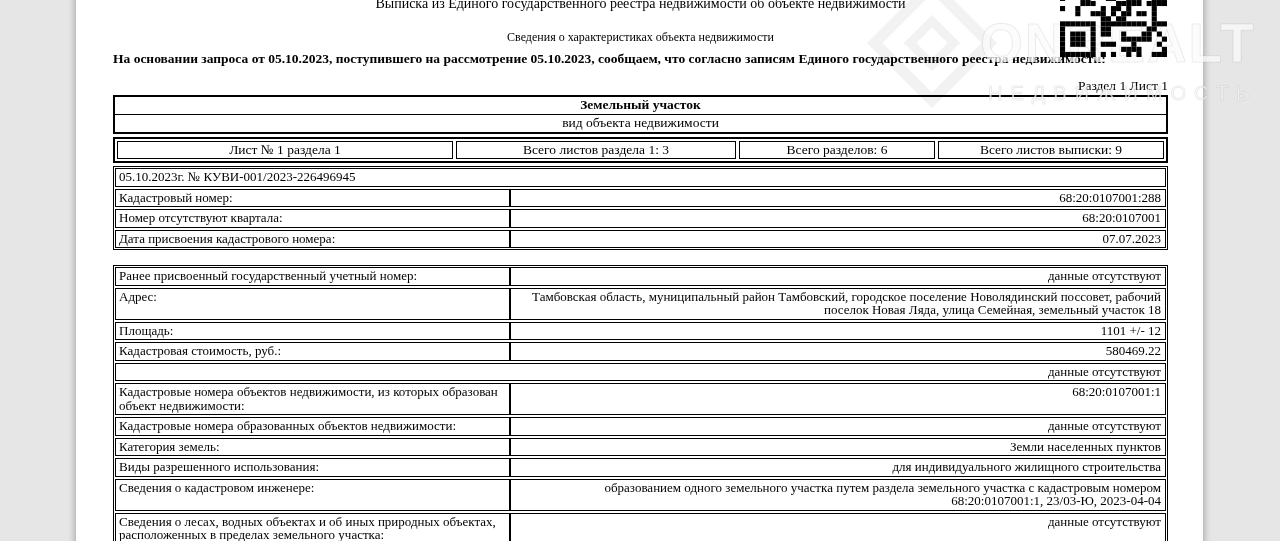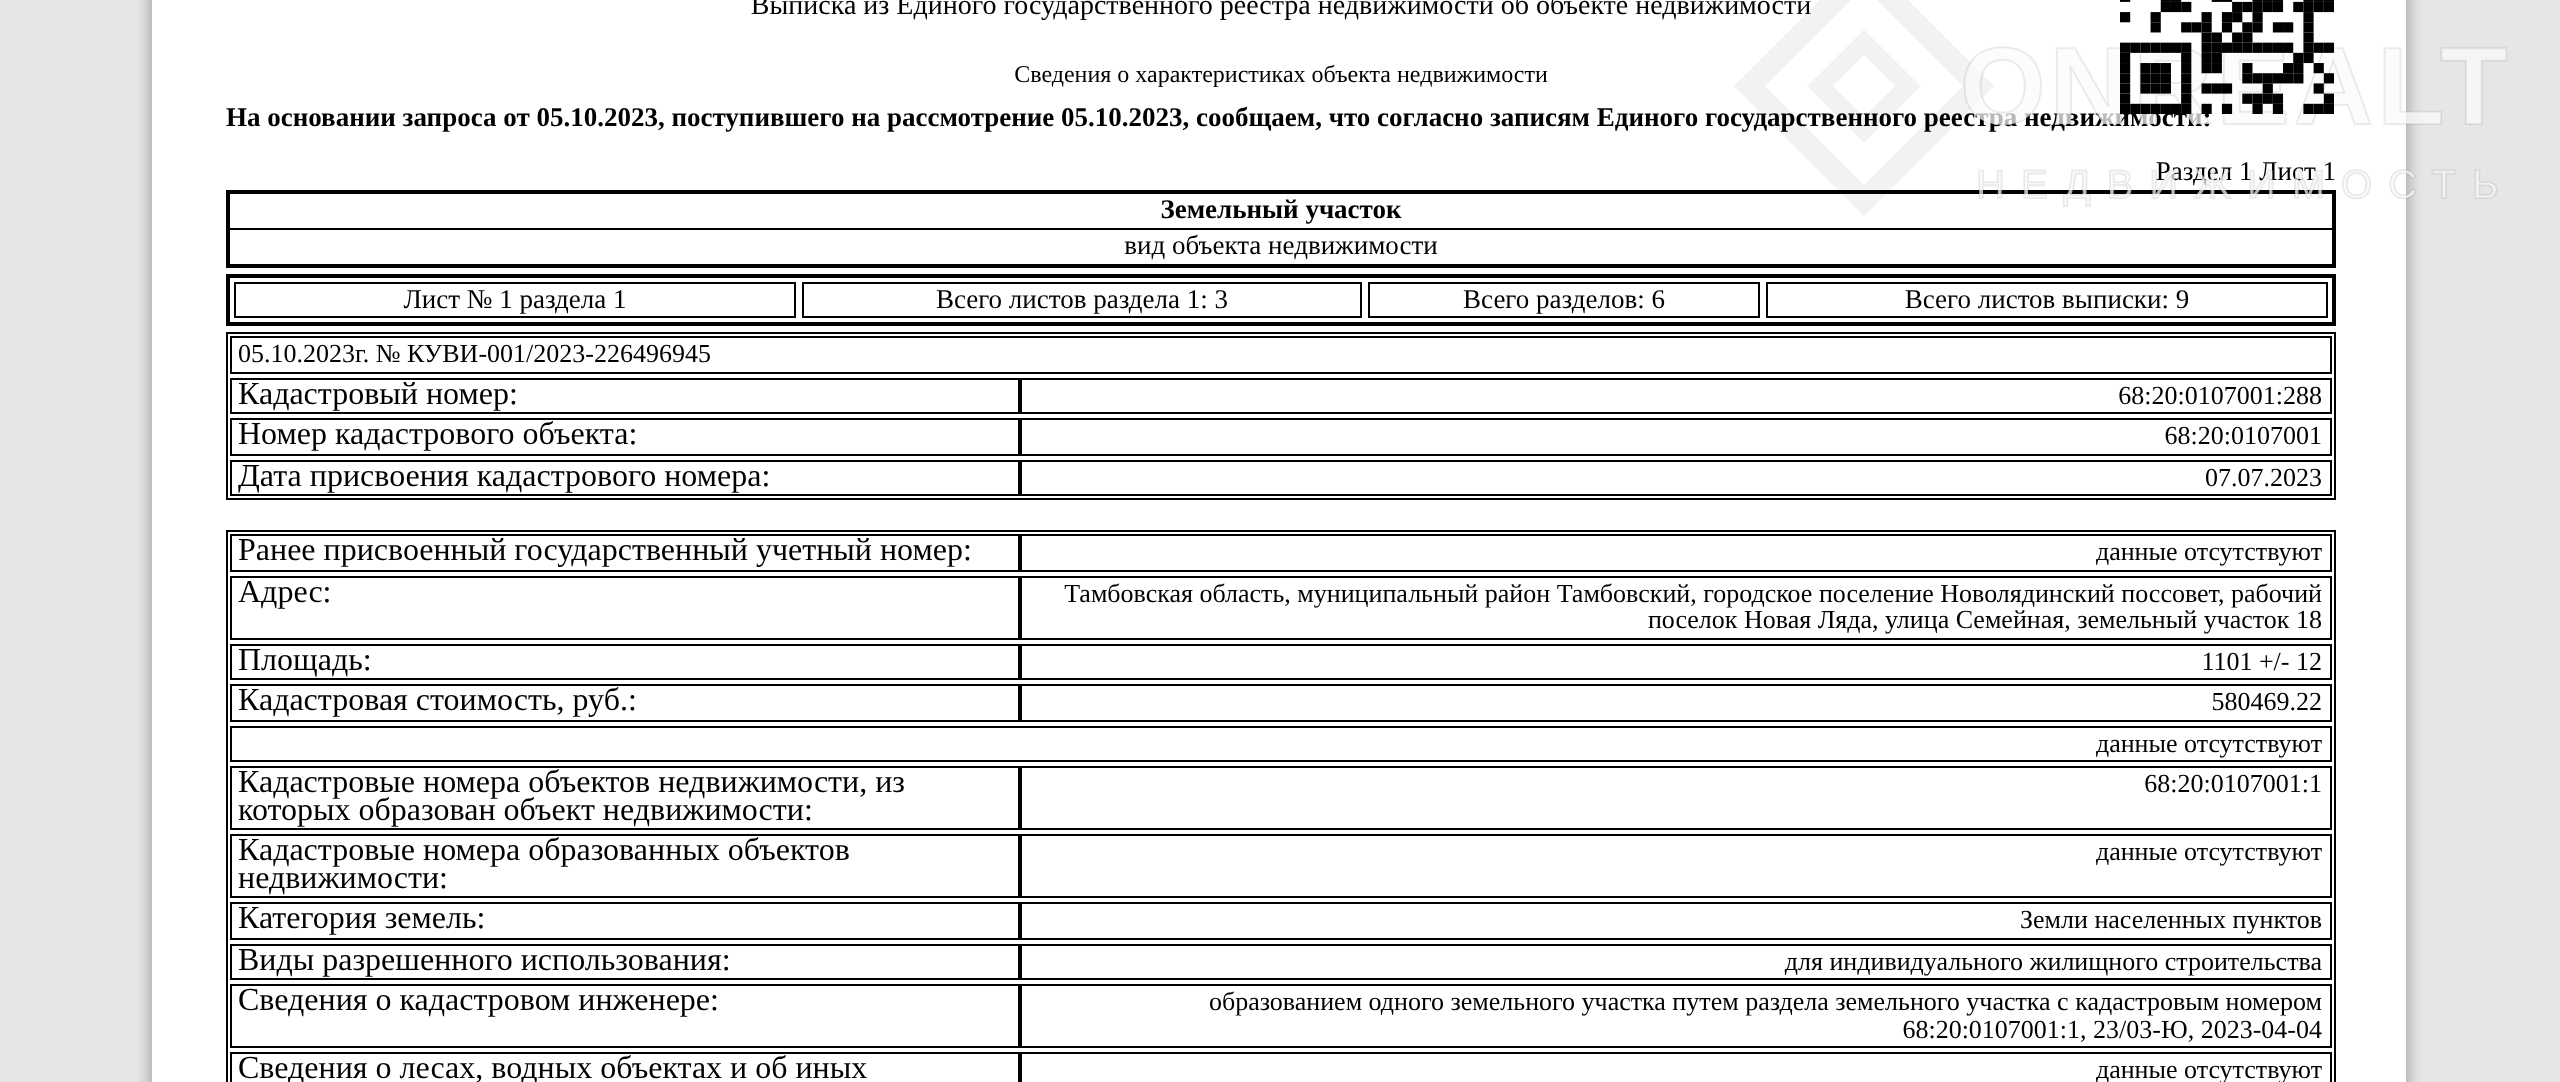--- a/index.html
+++ b/index.html
@@ -26,29 +26,29 @@
   .section-label { text-align: right; font-size: 13.5px; line-height: 18px; margin-top: 9px; }
 
   
   .obj-table { border: 2px solid #000; }
   .obj-row { text-align: center; font-size: 13.5px; line-height: 14px; padding: 1px 0 2px; }
   .obj-row.first { border-bottom: 1px solid #000; font-weight: bold; }
 
   
   .sheet-row { display: flex; gap: 3px; border: 2px solid #000; padding: 2px; margin-top: 3px; }
   .sheet-cell { border: 1px solid #000; text-align: center; font-size: 13.5px; line-height: 14px; padding: 1px 0; }
-  .sc0 { width: 281px; } .sc1 { width: 280px; } .sc2 { width: 196px; } .sc3 { flex: 1; }
+  .sc0 { width: 336px; } .sc1 { width: 280px; } .sc2 { width: 196px; } .sc3 { flex: 1; }
 
   
   .kv-table { border: 1px solid #000; padding: 1px; margin-top: 3px; }
   .kv-table.detached { margin-top: 15px; }
   .kv-row { display: flex; margin-top: 2px; }
   .kv-row:first-child { margin-top: 0; }
   .kv-full { width: 100%; border: 1px solid #000; font-size: 13px; line-height: 13.5px; padding: 1px 3px 2px 3px; }
-  .kv-label { width: 395px; border: 1px solid #000; font-size: 16px; line-height: 13.5px; padding: 1px 4px 2px 3px; }
+  .kv-label { width: 395px; border: 1px solid #000; font-size: 13px; line-height: 13.5px; padding: 1px 4px 2px 3px; }
   .kv-value { flex: 1; border: 1px solid #000; font-size: 13px; line-height: 13.5px; padding: 1px 4px 2px 4px; text-align: right; }
 
   
   .wm { position: absolute; z-index: 3; pointer-events: none; }
   .wm-text {
     font-family: "Liberation Sans", sans-serif;
     color: rgba(255,255,255,0.72);
     -webkit-text-stroke: 1px rgba(0,0,0,0.07);
     text-shadow: 0 0 1px rgba(0,0,0,0.05);
     white-space: nowrap;
@@ -316,21 +316,21 @@
 
     <div class="kv-table">
       <div class="kv-row">
         <div class="kv-full">05.10.2023г. № КУВИ-001/2023-226496945</div>
       </div>
       <div class="kv-row">
         <div class="kv-label">Кадастровый номер:</div>
         <div class="kv-value">68:20:0107001:288</div>
       </div>
       <div class="kv-row">
-        <div class="kv-label">Номер кадастрового объекта:</div>
+        <div class="kv-label">Номер отсутствуют квартала:</div>
         <div class="kv-value">68:20:0107001</div>
       </div>
       <div class="kv-row">
         <div class="kv-label">Дата присвоения кадастрового номера:</div>
         <div class="kv-value">07.07.2023</div>
       </div>
     </div>
 
     <div class="kv-table detached">
       <div class="kv-row">

